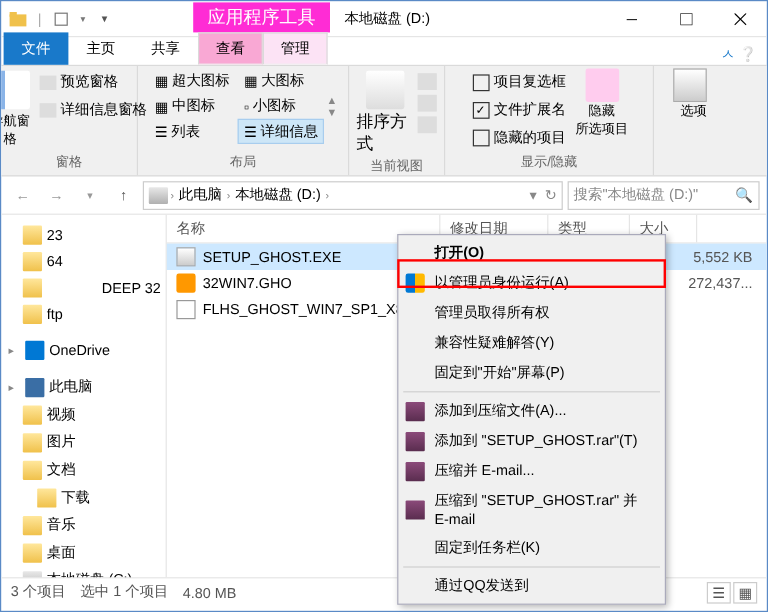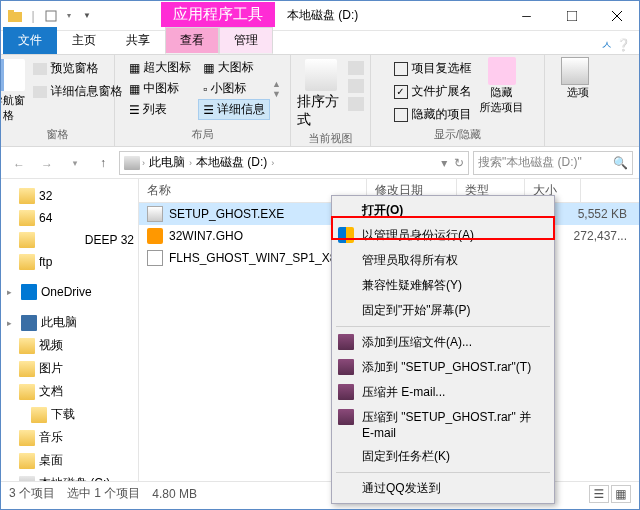--- a/index.html
+++ b/index.html
@@ -56,21 +56,21 @@
 .frow{display:flex;align-items:center;height:22px;padding:0 8px;gap:6px}
 .frow.sel{background:#cde8ff}
 .frow .fname{flex:0 0 218px;white-space:nowrap;overflow:hidden}
 .frow .fsize{margin-left:auto;text-align:right;color:#555;padding-right:4px}
 .ficon2{width:16px;height:16px;display:inline-block}
 .exe{background:linear-gradient(#fff,#ccc);border:1px solid #aaa}
 .gho{background:#ff9800;border-radius:2px}
 .txt{background:#fff;border:1px solid #999}
 
 .ctxmenu{position:absolute;left:330px;top:194px;width:224px;background:#f0f0f0;border:1px solid #aab;box-shadow:2px 2px 6px rgba(0,0,0,.3);padding:2px 0;z-index:100}
-.mi{display:flex;gap:8px;padding:4px 10px 4px 30px;position:relative;font-size:12px}
+.mi{display:flex;align-items:center;gap:8px;padding:4px 10px 4px 30px;position:relative;font-size:12px}
 .mi .micon{position:absolute;left:6px;width:16px;height:16px}
 .msep{height:1px;background:#d0d0d0;margin:3px 4px}
 .hl{position:absolute;border:2px solid red;pointer-events:none;z-index:200}
 .hl1{left:330px;top:215px;width:224px;height:24px}
 
 .status{height:24px;border-top:1px solid #e5e5e5;display:flex;align-items:center;padding:0 8px;gap:12px;font-size:12px;color:#555}
 .viewtog{margin-left:auto;display:flex;gap:2px}
 .vt{width:20px;height:18px;border:1px solid #ccc;display:flex;align-items:center;justify-content:center}
 .shield{background:linear-gradient(90deg,#0078d4 50%,#ffb900 50%);border-radius:2px}
 .rar{background:linear-gradient(#8b4a7a,#5a2d4f);border-radius:1px}
@@ -242,21 +242,21 @@
   <div class="search">
     <span>搜索"本地磁盘 (D:)"</span>
     <span style="margin-left:auto">🔍</span>
   </div>
 </div>
 
 <div class="main">
   <div class="nav" id="navtree">
       <div class="ni" style="padding-left: 18px;">
         <span class="ficon folder"></span>
-        <span>32</span>
+        <span>23</span>
       </div>
       <div class="ni" style="padding-left: 18px;">
         <span class="ficon folder"></span>
         <span>64</span>
       </div>
       <div class="ni" style="padding-left: 18px; justify-content: space-between;">
         <span class="ficon folder"></span>
         <span>DEEP 32</span>
       </div>
       <div class="ni" style="padding-left: 18px;">

